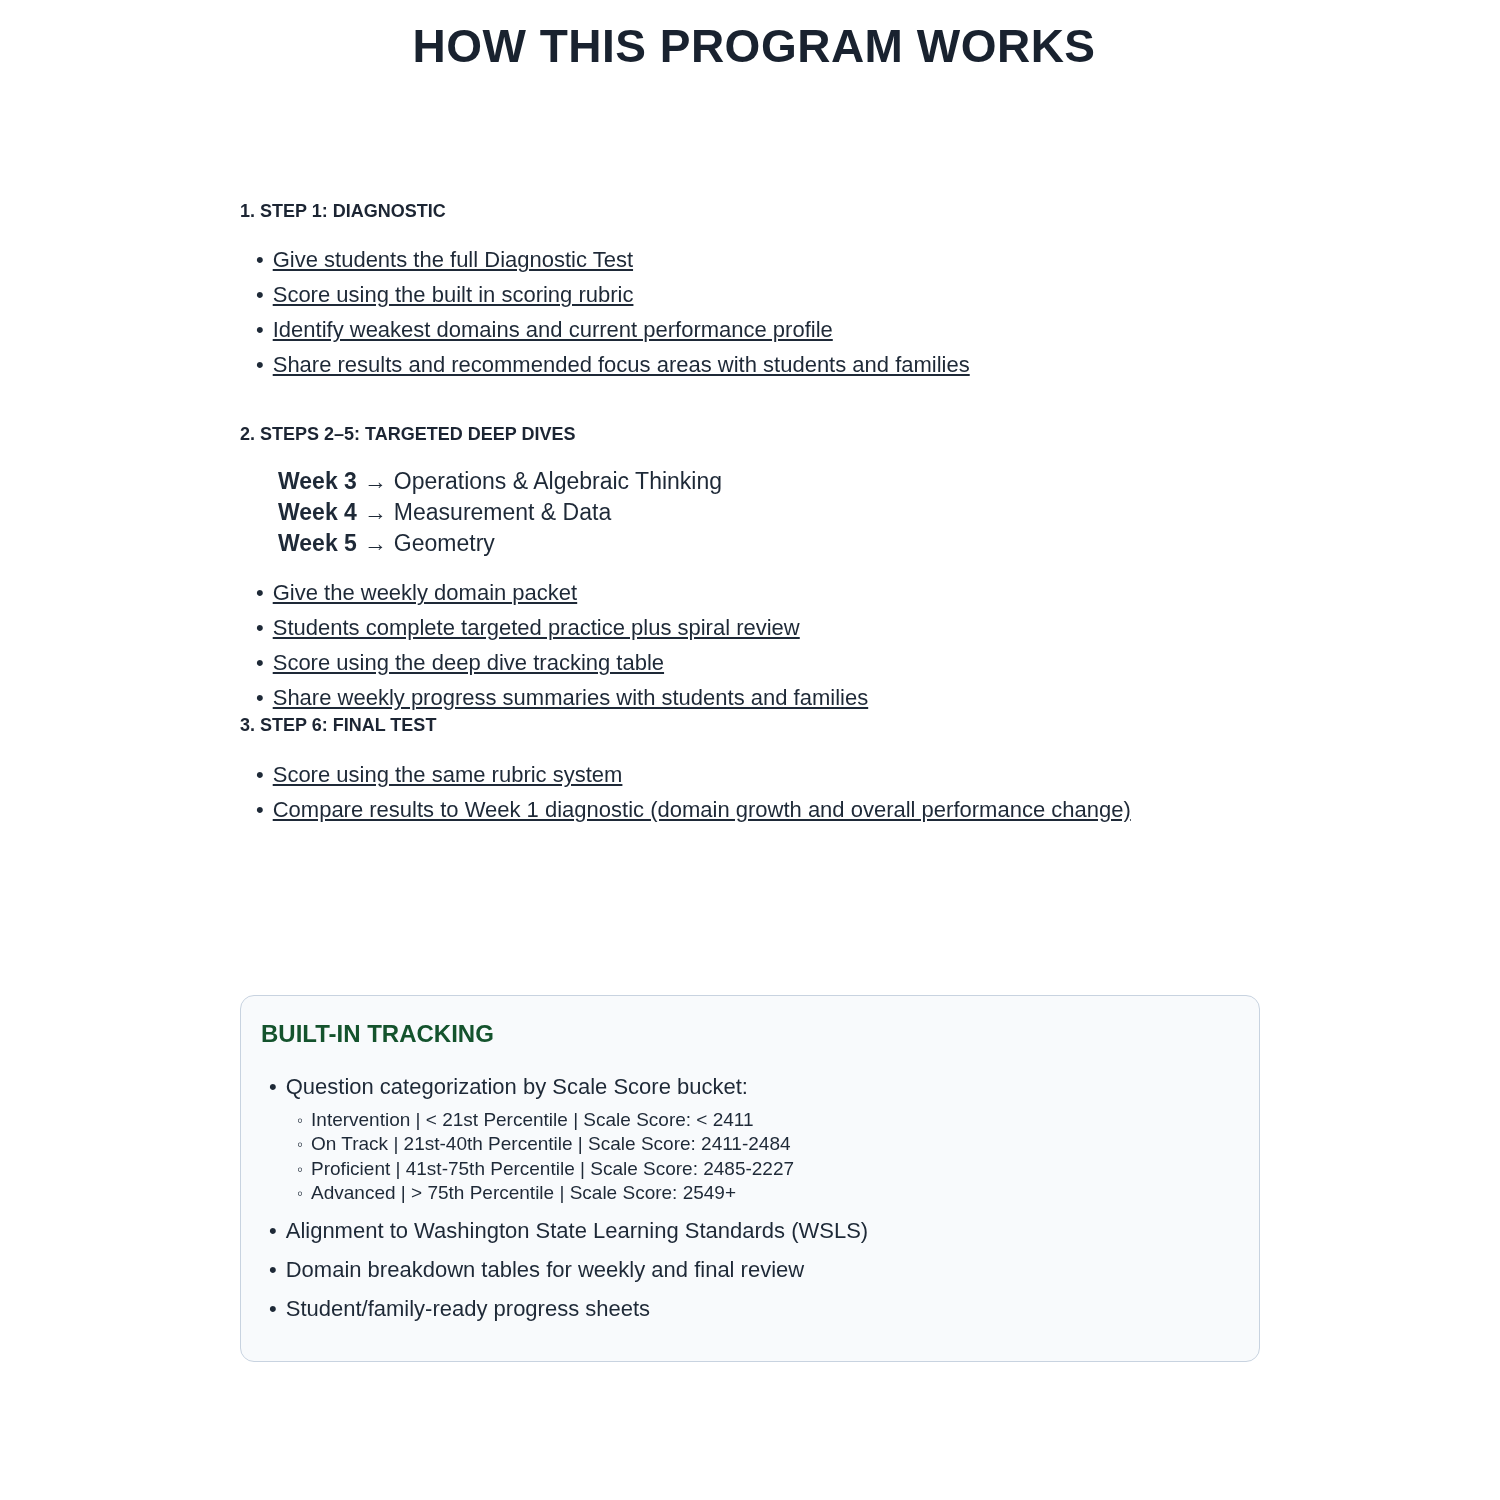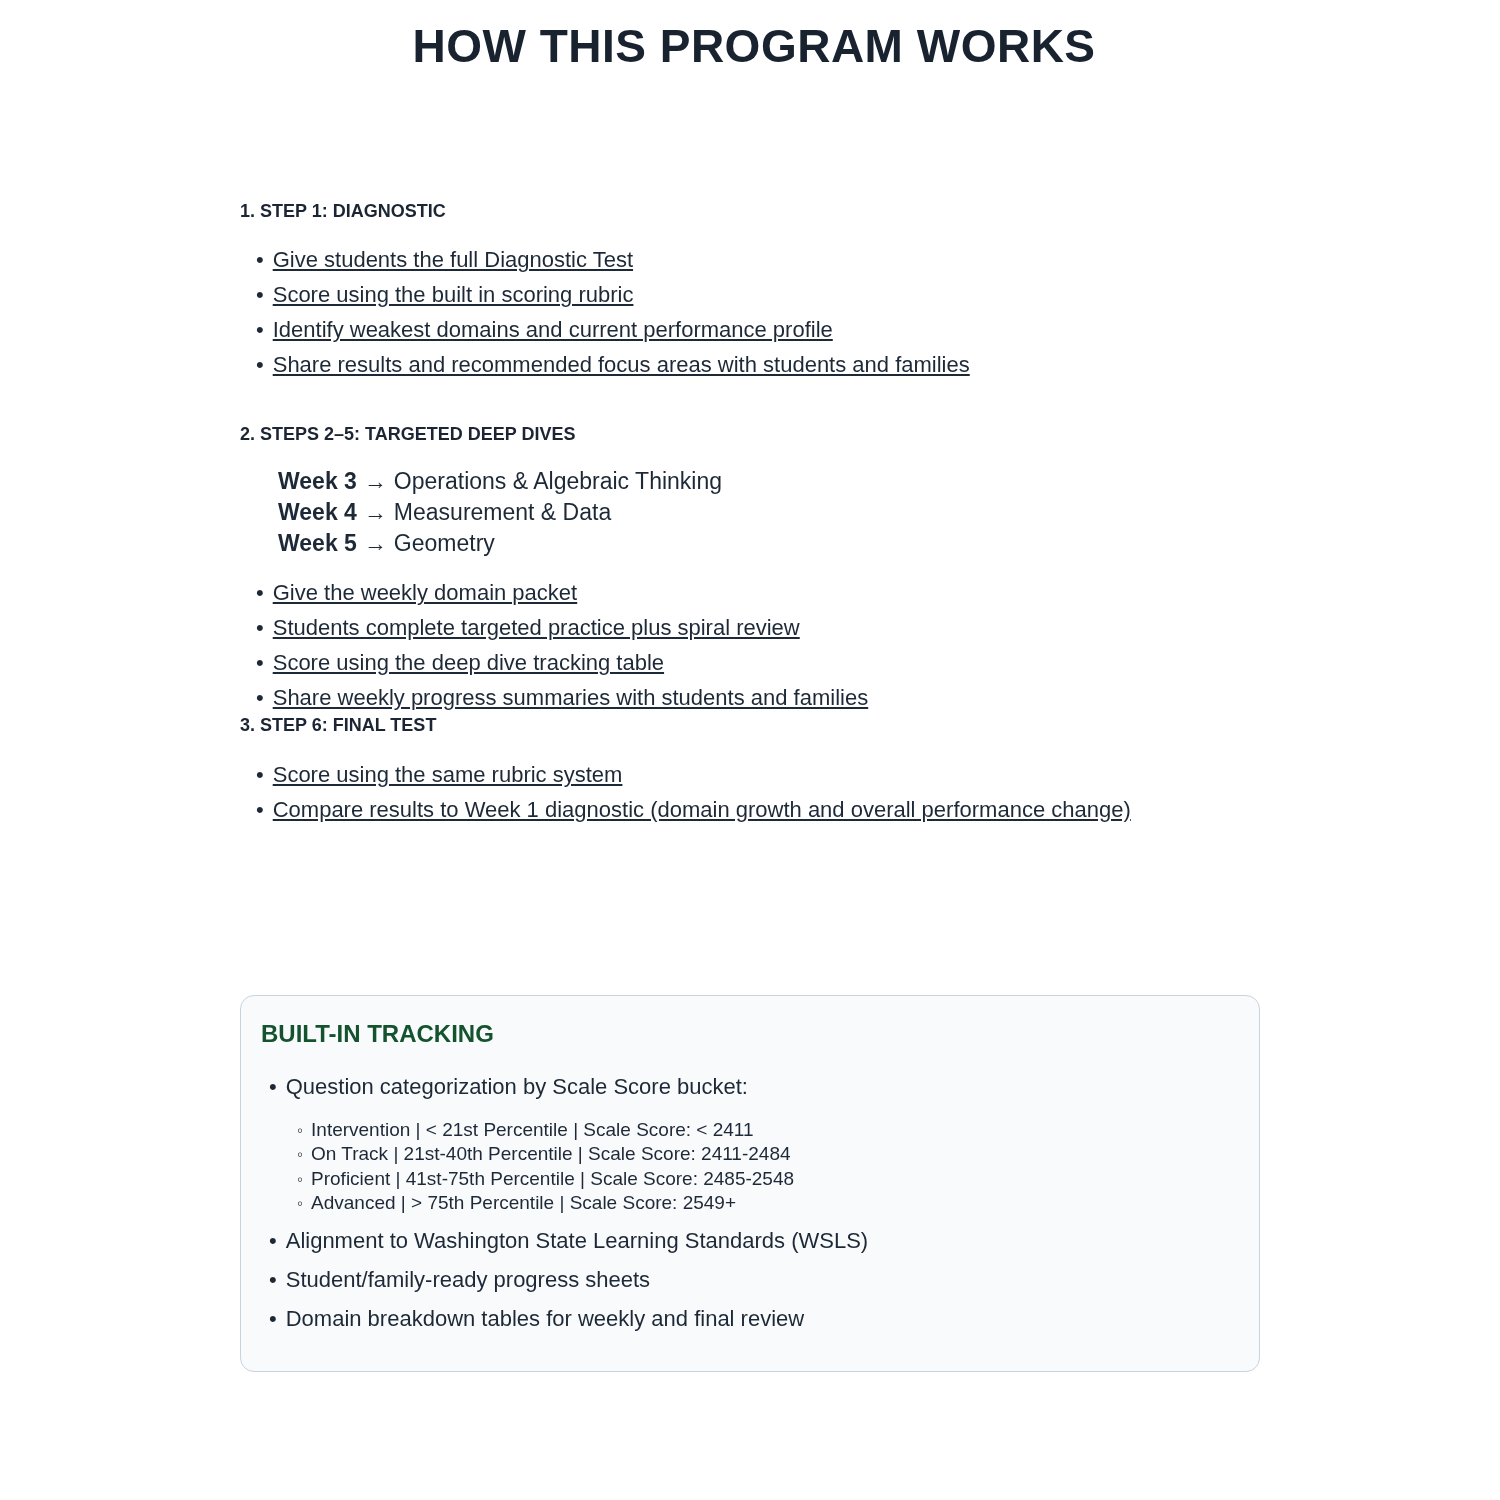--- a/index.html
+++ b/index.html
@@ -84,21 +84,21 @@
     margin: 0;
     padding: 0 0 0 8px;
   }
   ul.box-bullets > li {
     font-size: 22px;
     line-height: 30px;
     margin-bottom: 9px;
   }
   ul.sub-bullets {
     list-style: none;
-    margin: 16px 0 10px 0;
+    margin: 6px 0 10px 0;
     padding: 0 0 0 28px;
   }
   ul.sub-bullets > li {
     font-size: 19px;
     line-height: 23.5px;
   }
   .sub-mk {
     display: inline-block;
     margin-right: 8px;
     font-size: 17px;
@@ -145,23 +145,23 @@
   </section>
 
   <div class="tracking-box">
     <h3>BUILT-IN TRACKING</h3>
     <ul class="box-bullets">
       <li>
         <span class="mk">•</span><span>Question categorization by Scale Score bucket:</span>
         <ul class="sub-bullets">
           <li><span class="sub-mk">◦</span><span>Intervention | &lt; 21st Percentile | Scale Score: &lt; 2411</span></li>
           <li><span class="sub-mk">◦</span><span>On Track | 21st-40th Percentile | Scale Score: 2411-2484</span></li>
-          <li><span class="sub-mk">◦</span><span>Proficient | 41st-75th Percentile | Scale Score: 2485-2548</span></li>
+          <li><span class="sub-mk">◦</span><span>Proficient | 41st-75th Percentile | Scale Score: 2485-2227</span></li>
           <li><span class="sub-mk">◦</span><span>Advanced | &gt; 75th Percentile | Scale Score: 2549+</span></li>
         </ul>
       </li>
       <li><span class="mk">•</span><span>Alignment to Washington State Learning Standards (WSLS)</span></li>
+      <li><span class="mk">•</span><span>Domain breakdown tables for weekly and final review</span></li>
       <li><span class="mk">•</span><span>Student/family-ready progress sheets</span></li>
-      <li><span class="mk">•</span><span>Domain breakdown tables for weekly and final review</span></li>
     </ul>
   </div>
 
 </div>
 
 </body></html>

